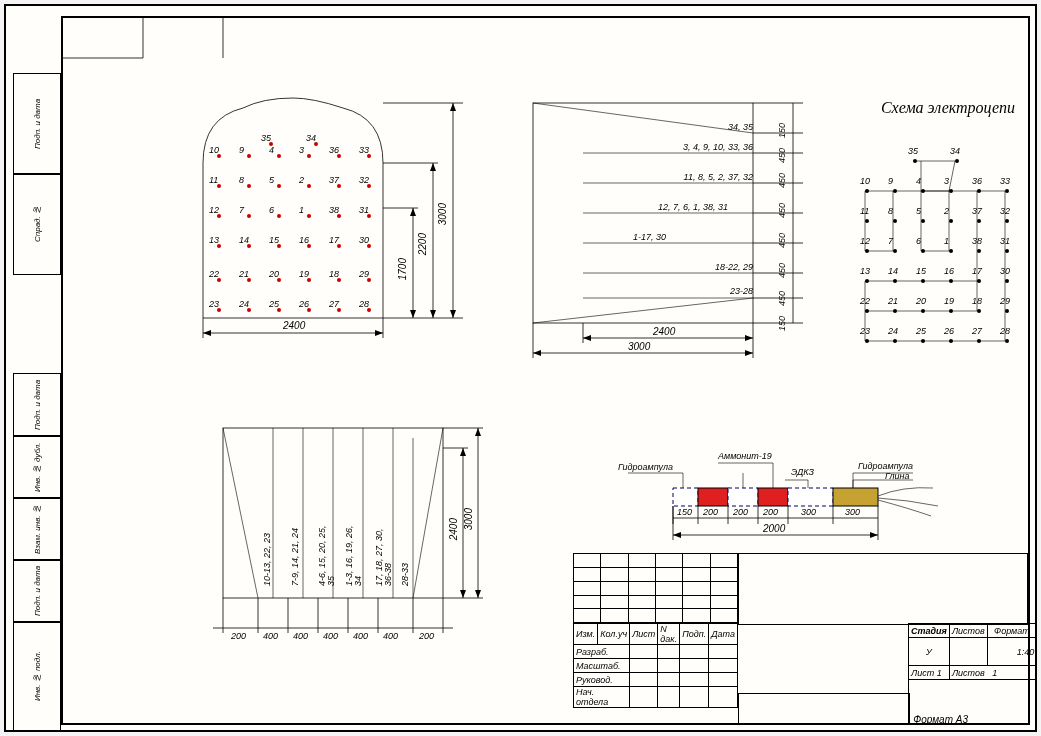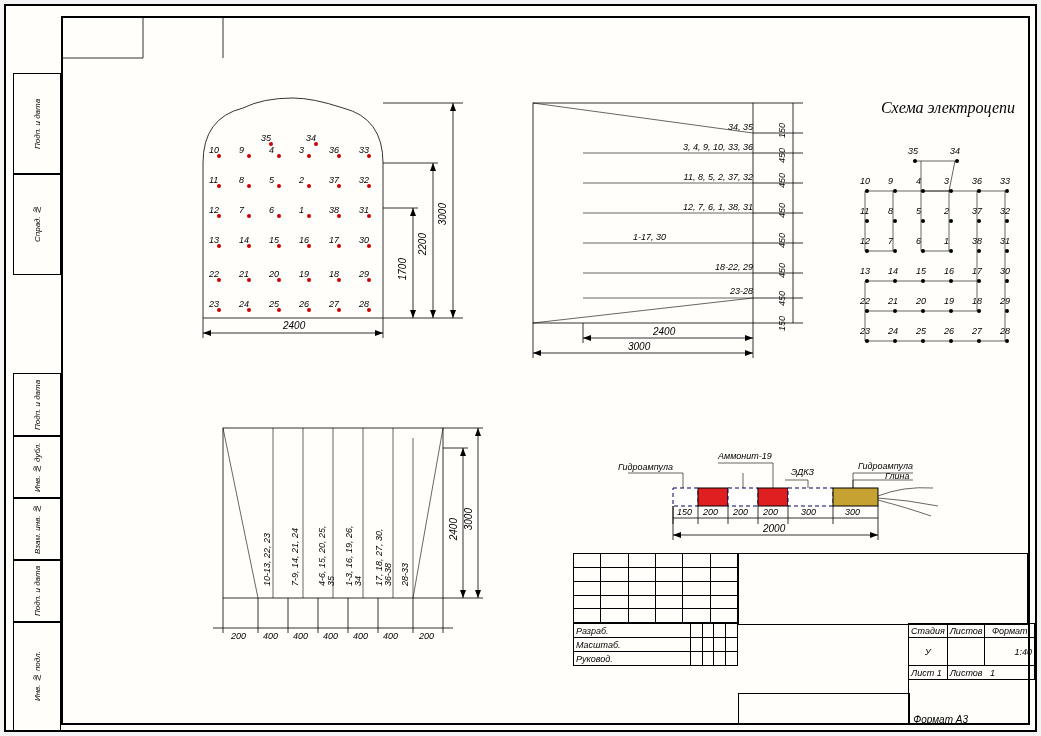--- a/index.html
+++ b/index.html
@@ -203,21 +203,21 @@
         <path class="dim-line" d="M60 245 H230 M10 260 H230"></path>
         <polygon class="arrow" points="60,245 68,242 68,248"></polygon>
           <polygon class="arrow" points="230,245 222,242 222,248"></polygon>
         <polygon class="arrow" points="10,260 18,257 18,263"></polygon>
           <polygon class="arrow" points="230,260 222,257 222,263"></polygon>
       </svg>
       <div id="section-labels">
           <div class="lbl" style="right: 110px; top: 30px; text-align: right; width: 120px;">34, 35</div>
           <div class="lbl" style="right: 110px; top: 50px; text-align: right; width: 120px;">3, 4, 9, 10, 33, 36</div>
           <div class="lbl" style="right: 110px; top: 80px; text-align: right; width: 120px;">11, 8, 5, 2, 37, 32</div>
-          <div class="lbl" style="right: 110px; top: 110px; text-align: right; width: 120px;">12, 7, 6, 1, 38, 31</div>
+          <div class="lbl" style="right: 110px; top: 110px; text-align: center; width: 120px;">12, 7, 6, 1, 38, 31</div>
           <div class="lbl" style="right: 110px; top: 140px; width: 120px;">1-17, 30</div>
           <div class="lbl" style="right: 110px; top: 170px; text-align: right; width: 120px;">18-22, 29</div>
           <div class="lbl" style="right: 110px; top: 194px; text-align: right; width: 120px;">23-28</div>
           <div class="lbl" style="left: 255px; top: 30px; writing-mode: vertical-rl; transform: rotate(180deg);">150</div>
           <div class="lbl" style="left: 255px; top: 55px; writing-mode: vertical-rl; transform: rotate(180deg);">450</div>
           <div class="lbl" style="left: 255px; top: 80px; writing-mode: vertical-rl; transform: rotate(180deg);">450</div>
           <div class="lbl" style="left: 255px; top: 110px; writing-mode: vertical-rl; transform: rotate(180deg);">450</div>
           <div class="lbl" style="left: 255px; top: 140px; writing-mode: vertical-rl; transform: rotate(180deg);">450</div>
           <div class="lbl" style="left: 255px; top: 170px; writing-mode: vertical-rl; transform: rotate(180deg);">450</div>
           <div class="lbl" style="left: 255px; top: 197.5px; writing-mode: vertical-rl; transform: rotate(180deg);">450</div>
@@ -427,48 +427,63 @@
               <td></td>
               <td></td>
               <td></td>
               <td></td>
               <td></td>
             </tr>
       </tbody>
         </table>
       <table style="position:absolute; left:0; top:70px; width:165px;">
         <tbody>
+            <tr style="height:14px;">
+          <td style="width:22px">Изм.</td>
+              <td style="width:30px">Кол.уч</td>
+          <td style="width:22px">Лист</td>
+              <td style="width:30px">N дак.</td>
+          <td style="width:30px">Подп.</td>
+              <td>Дата</td>
+        </tr>
         <tr style="height:14px;">
               <td colspan="2">Разраб.</td>
               <td></td>
               <td></td>
               <td></td>
               <td></td>
             </tr>
         <tr style="height:14px;">
               <td colspan="2">Масштаб.</td>
               <td></td>
               <td></td>
               <td></td>
               <td></td>
             </tr>
         <tr style="height:14px;">
               <td colspan="2">Руковод.</td>
+              <td></td>
+              <td></td>
+              <td></td>
+              <td></td>
+            </tr>
+        <tr style="height:14px;">
+              <td colspan="2">Нач. отдела</td>
               <td></td>
               <td></td>
               <td></td>
               <td></td>
             </tr>
       </tbody>
         </table>
       <div style="position:absolute; left:165px; top:0; right:0; height:70px; border:1px solid #000;"></div>
       <table style="position:absolute; left:335px; top:70px; width:120px;">
         <tbody>
             <tr style="height:14px;">
-          <td style="width:38px; text-align:center;">Стадия</td>
+          <td style="width:38px; text-align:center;font-weight:bold;">Стадия</td>
           <td style="width:38px; text-align:center;">Листов</td>
           <td style="text-align:center;">Формат</td>
         </tr>
         <tr style="height:28px;">
           <td style="text-align:center;">У</td>
               <td></td>
           <td style="text-align:right;padding-left:29px;">1:40</td>
         </tr>
         <tr style="height:14px;">
           <td><span>Лист</span> <span>1</span></td>

